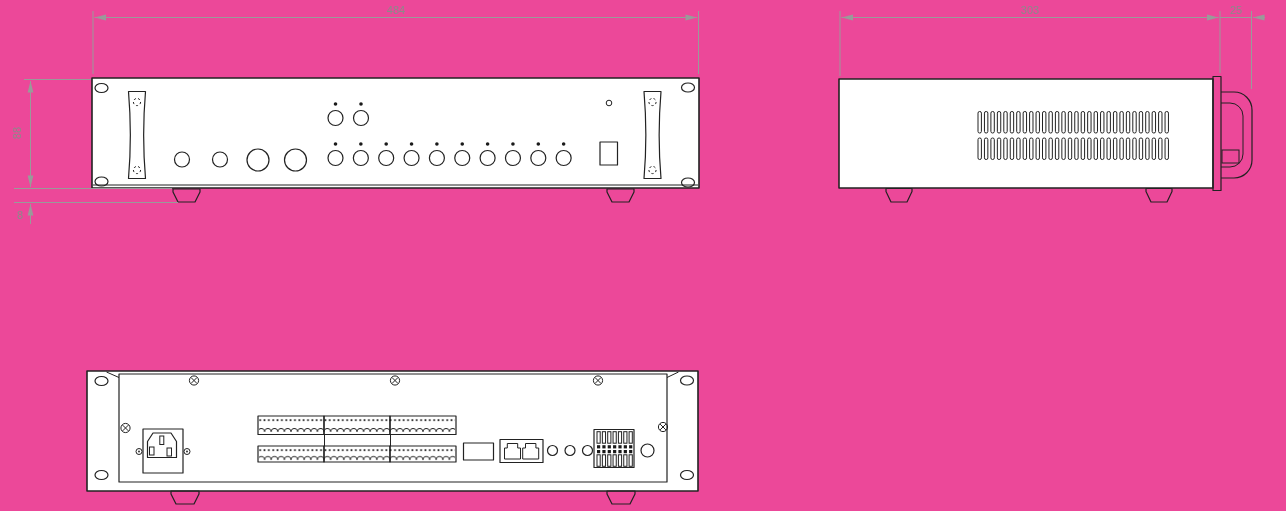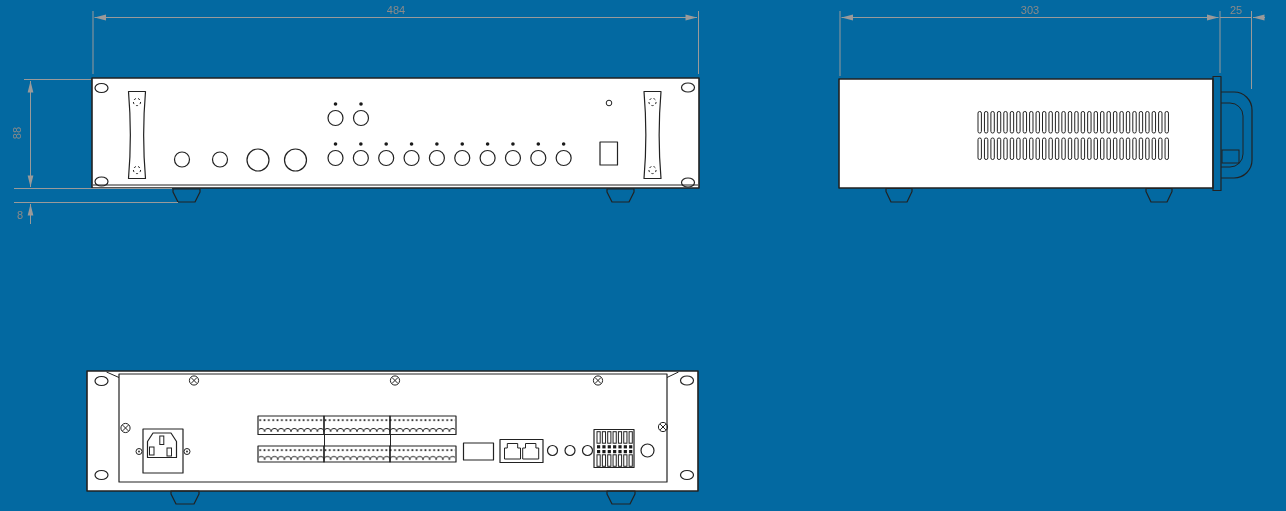--- a/index.html
+++ b/index.html
@@ -1,16 +1,16 @@
 <!DOCTYPE html>
 <html><head>
 <meta charset="utf-8">
 <style>
   html,body{margin:0;padding:0;background:#ffffff;}
-  .canvas{position:relative;width:1286px;height:511px;background:#0369a1;overflow:hidden;
+  .canvas{position:relative;width:1286px;height:511px;background:#ec4899;overflow:hidden;
           font-family:"Liberation Sans", sans-serif;}
   svg{display:block}
   .ln  {stroke:#222222;stroke-width:1.6;fill:#ffffff;stroke-linejoin:round;}
   .ln2 {stroke:#222222;stroke-width:1.2;fill:none;stroke-linejoin:round;}
   .ln3 {stroke:#222222;stroke-width:1;fill:none;}
   .fil {fill:#1a1a1a;stroke:none;}
   .dash{stroke-dasharray:2.2 2.2;}
   .dim {stroke:#9a9a9a;stroke-width:1;fill:none;}
   .dimtxt{fill:#8a8a8a;font-size:11px;font-family:"Liberation Sans",sans-serif;}
 </style>

